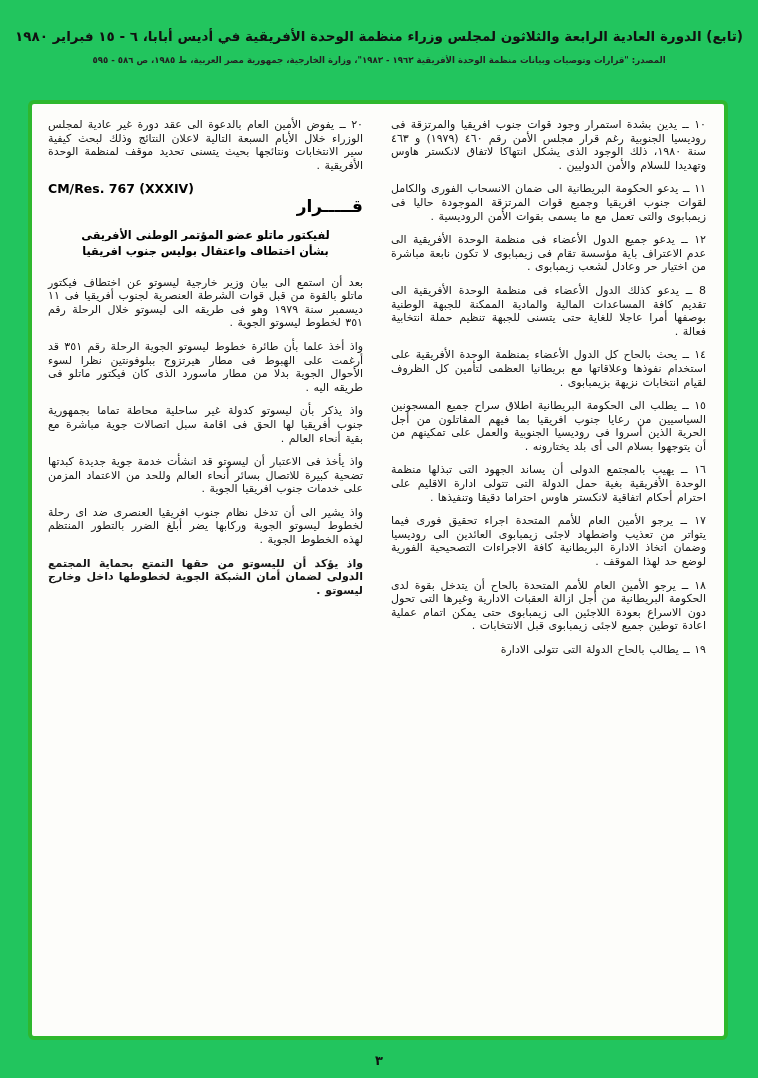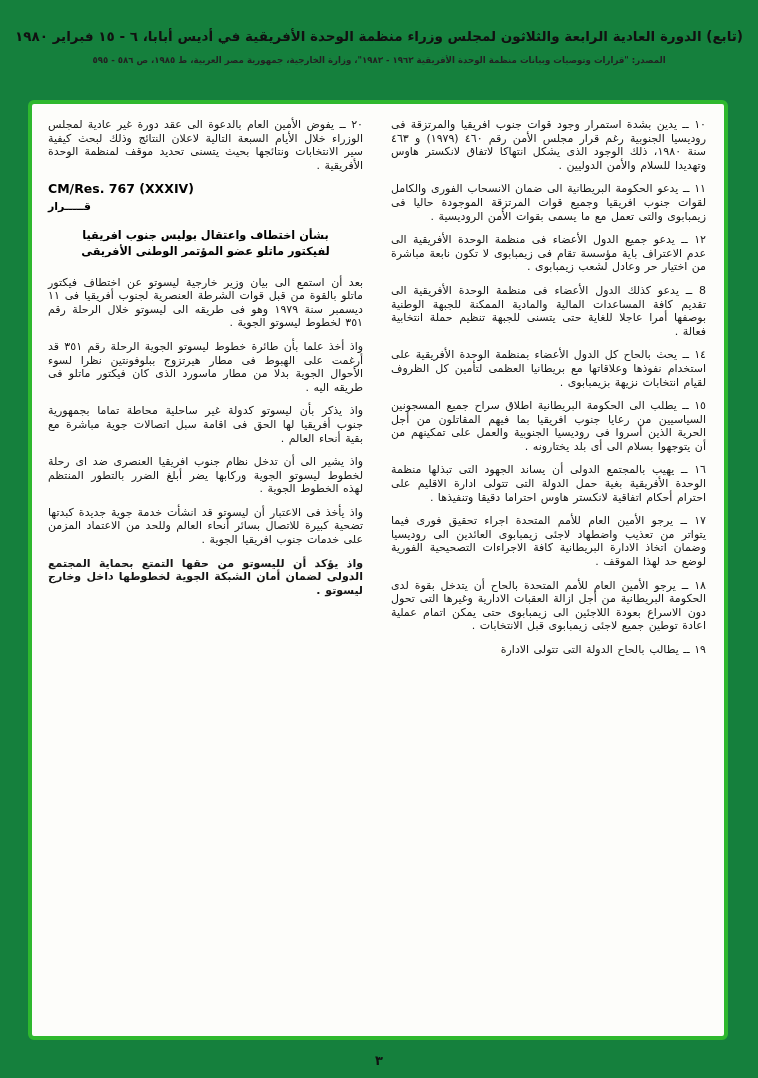--- a/index.html
+++ b/index.html
@@ -5,21 +5,21 @@
   html, body {
     margin: 0;
     padding: 0;
     background: #ffffff;
     font-family: "DejaVu Sans", sans-serif;
   }
   .page {
     position: relative;
     width: 758px;
     height: 1078px;
-    background: #15803d;
+    background: #22c55e;
     overflow: hidden;
   }
   .header {
     position: absolute;
     top: 26px;
     left: 0;
     width: 758px;
     text-align: center;
     direction: rtl;
   }
@@ -70,23 +70,23 @@
   }
   .res-number {
     direction: ltr;
     text-align: left;
     font-weight: bold;
     font-size: 12.5px;
     margin-bottom: 4px;
     color: #000;
   }
   .res-title {
-    text-align: left;
+    text-align: right;
     font-weight: bold;
-    font-size: 11px;
+    font-size: 17px;
     margin-bottom: 14px;
     color: #000;
   }
   .res-subtitle {
     text-align: center;
     font-weight: bold;
     font-size: 11.3px;
     line-height: 16px;
     margin-bottom: 16px;
     color: #000;
@@ -129,28 +129,28 @@
         <div class="item">١٧ ــ يرجو الأمين العام للأمم المتحدة اجراء تحقيق فورى فيما يتواتر من تعذيب واضطهاد لاجئى زيمبابوى العائدين الى روديسيا وضمان اتخاذ الادارة البريطانية كافة الاجراءات التصحيحية الفورية لوضع حد لهذا الموقف .</div>
         <div class="item">١٨ ــ يرجو الأمين العام للأمم المتحدة بالحاح أن يتدخل بقوة لدى الحكومة البريطانية من أجل ازالة العقبات الادارية وغيرها التى تحول دون الاسراع بعودة اللاجئين الى زيمبابوى حتى يمكن اتمام عملية اعادة توطين جميع لاجئى زيمبابوى قبل الانتخابات .</div>
         <div class="item">١٩ ــ يطالب بالحاح الدولة التى تتولى الادارة</div>
       </div>
 
       <div class="col">
         <div class="para">٢٠ ــ يفوض الأمين العام بالدعوة الى عقد دورة غير عادية لمجلس الوزراء خلال الأيام السبعة التالية لاعلان النتائج وذلك لبحث كيفية سير الانتخابات ونتائجها بحيث يتسنى تحديد موقف لمنظمة الوحدة الأفريقية .</div>
         <div class="res-number">CM/Res. 767 (XXXIV)</div>
         <div class="res-title">قـــــرار</div>
         <div class="res-subtitle">
+          <div>لفيكتور ماتلو عضو المؤتمر الوطنى الأفريقى</div>
           <div>بشأن اختطاف واعتقال بوليس جنوب افريقيا</div>
-          <div>لفيكتور ماتلو عضو المؤتمر الوطنى الأفريقى</div>
         </div>
         <div class="para">بعد أن استمع الى بيان وزير خارجية ليسوتو عن اختطاف فيكتور ماتلو بالقوة من قبل قوات الشرطة العنصرية لجنوب أفريقيا فى ١١ ديسمبر سنة ١٩٧٩ وهو فى طريقه الى ليسوتو خلال الرحلة رقم ٣٥١ لخطوط ليسوتو الجوية .</div>
         <div class="para">واذ أخذ علما بأن طائرة خطوط ليسوتو الجوية الرحلة رقم ٣٥١ قد أرغمت على الهبوط فى مطار هيرتزوج ببلوفونتين نظرا لسوء الأحوال الجوية بدلا من مطار ماسورد الذى كان فيكتور ماتلو فى طريقه اليه .</div>
         <div class="para">واذ يذكر بأن ليسوتو كدولة غير ساحلية محاطة تماما بجمهورية جنوب أفريقيا لها الحق فى اقامة سبل اتصالات جوية مباشرة مع بقية أنحاء العالم .</div>
+        <div class="para">واذ يأخذ فى الاعتبار أن ليسوتو قد انشأت خدمة جوية جديدة كبدتها تضحية كبيرة للاتصال بسائر أنحاء العالم وللحد من الاعتماد المزمن على خدمات جنوب افريقيا الجوية .</div>
         <div class="para">واذ يشير الى أن تدخل نظام جنوب افريقيا العنصرى ضد اى رحلة لخطوط ليسوتو الجوية وركابها يضر أبلغ الضرر بالتطور المنتظم لهذه الخطوط الجوية .</div>
-        <div class="para">واذ يأخذ فى الاعتبار أن ليسوتو قد انشأت خدمة جوية جديدة كبدتها تضحية كبيرة للاتصال بسائر أنحاء العالم وللحد من الاعتماد المزمن على خدمات جنوب افريقيا الجوية .</div>
         <div class="para bold">واذ يؤكد أن لليسوتو من حقها التمتع بحماية المجتمع الدولى لضمان أمان الشبكة الجوية لخطوطها داخل وخارج ليسوتو .</div>
       </div>
 
     </div>
   </div>
 
   <div class="page-number">٣</div>
 
 </div>
 

